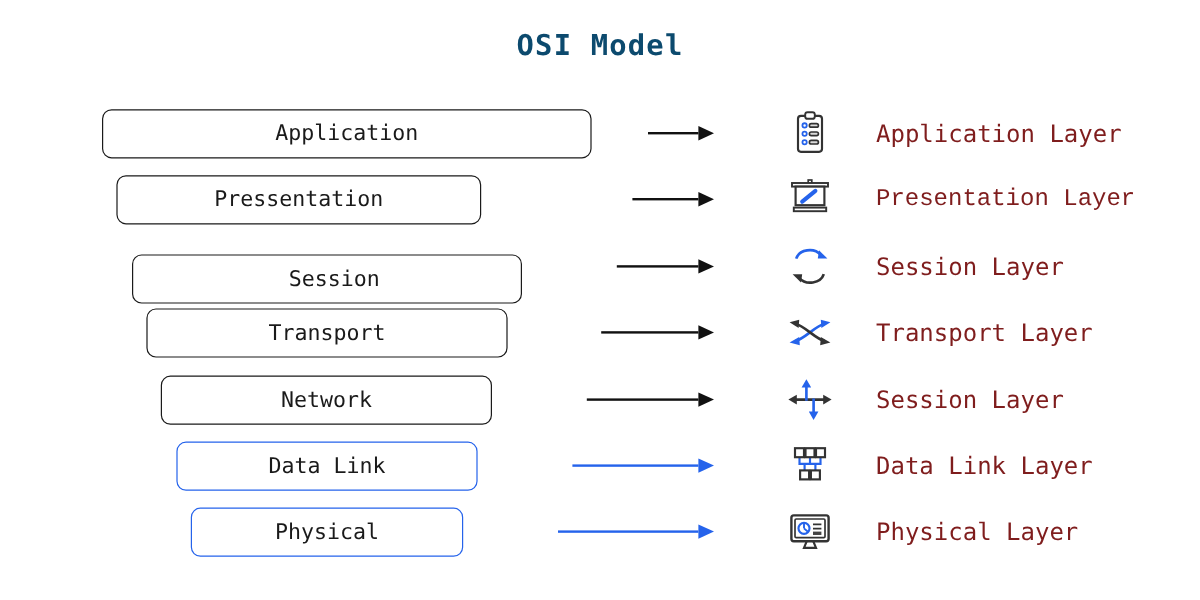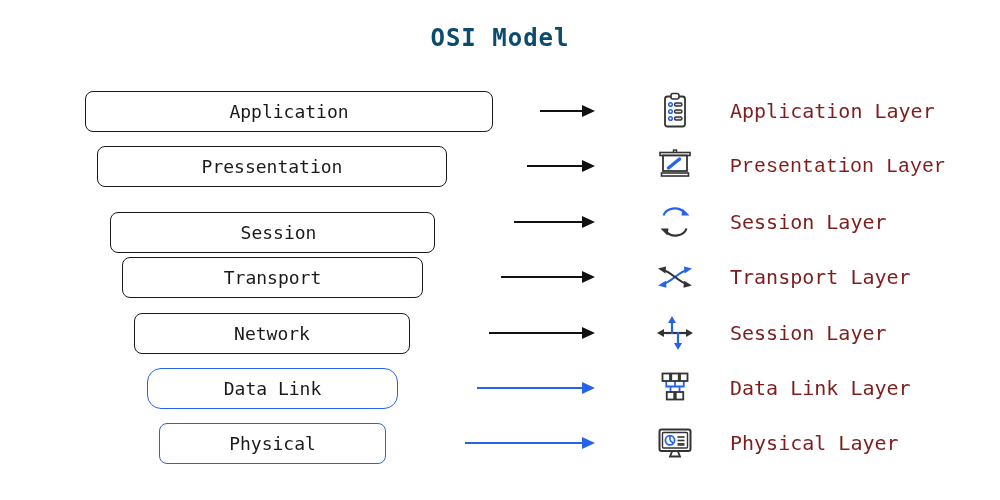--- a/index.html
+++ b/index.html
@@ -28,25 +28,25 @@
   .arrow.blue-arrow { background:#2563eb; }
   .arrow.blue-arrow::after { border-left-color:#2563eb; }
   .icon { position:absolute; width:44px; height:44px; left:653px; }
   .icon svg { display:block; }
   .llabel {
     position:absolute; left:730px; height:44px; display:flex; align-items:center;
     font-size:20px; color:#7f1d1d; white-space:nowrap;
   }
   
   .b0 { left:85px;  top:91px;  width:408px; }
-  .b1 { left:97px;  top:146px; width:350px; }
+  .b1 { left:97px;  top:146px; width:304px; }
   .b2 { left:110px; top:212px; width:325px;padding-left:12px; }
   .b3 { left:122px; top:257px; width:301px; }
   .b4 { left:134px; top:313px; width:276px; }
-  .b5 { left:147px; top:368px; width:251px;border-radius:14px; }
+  .b5 { left:147px; top:368px; width:251px; }
   .b6 { left:159px; top:423px; width:227px; }
   .a0 { left:540px; top:110px; width:42px; }
   .a1 { left:527px; top:165px; width:55px; }
   .a2 { left:514px; top:221px; width:68px; }
   .a3 { left:501px; top:276px; width:81px; }
   .a4 { left:489px; top:332px; width:93px; }
   .a5 { left:477px; top:387px; width:105px; }
   .a6 { left:465px; top:442px; width:117px; }
   .y0 { top:89px; } .y1 { top:144px;font-family:Liberation Mono, monospace; } .y2 { top:200px; } .y3 { top:255px; }
   .y4 { top:311px; } .y5 { top:366px; } .y6 { top:421px; }

